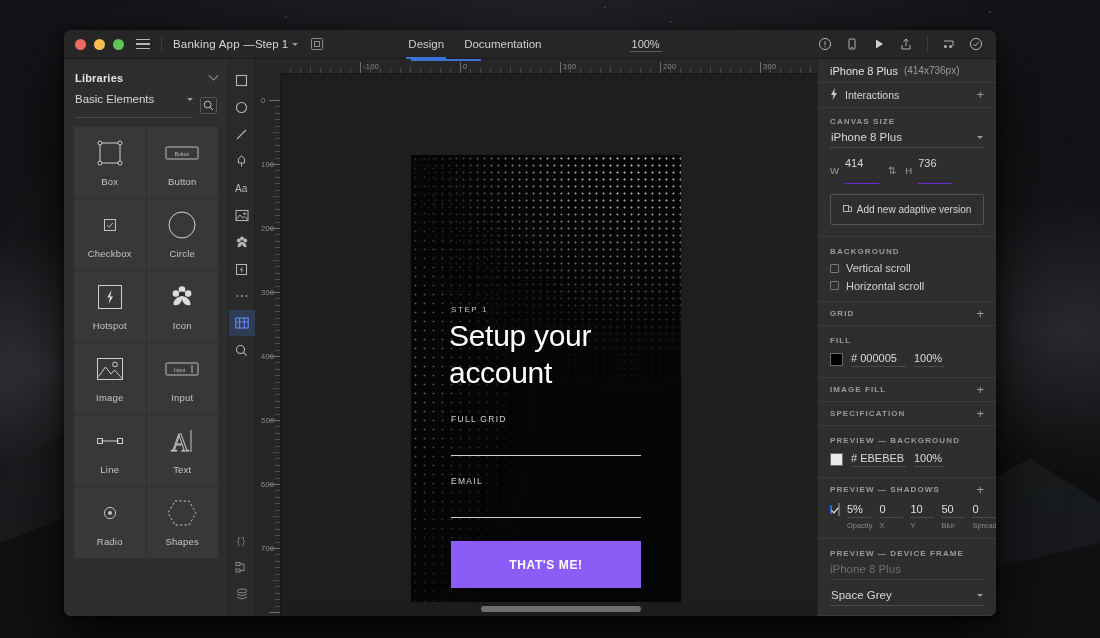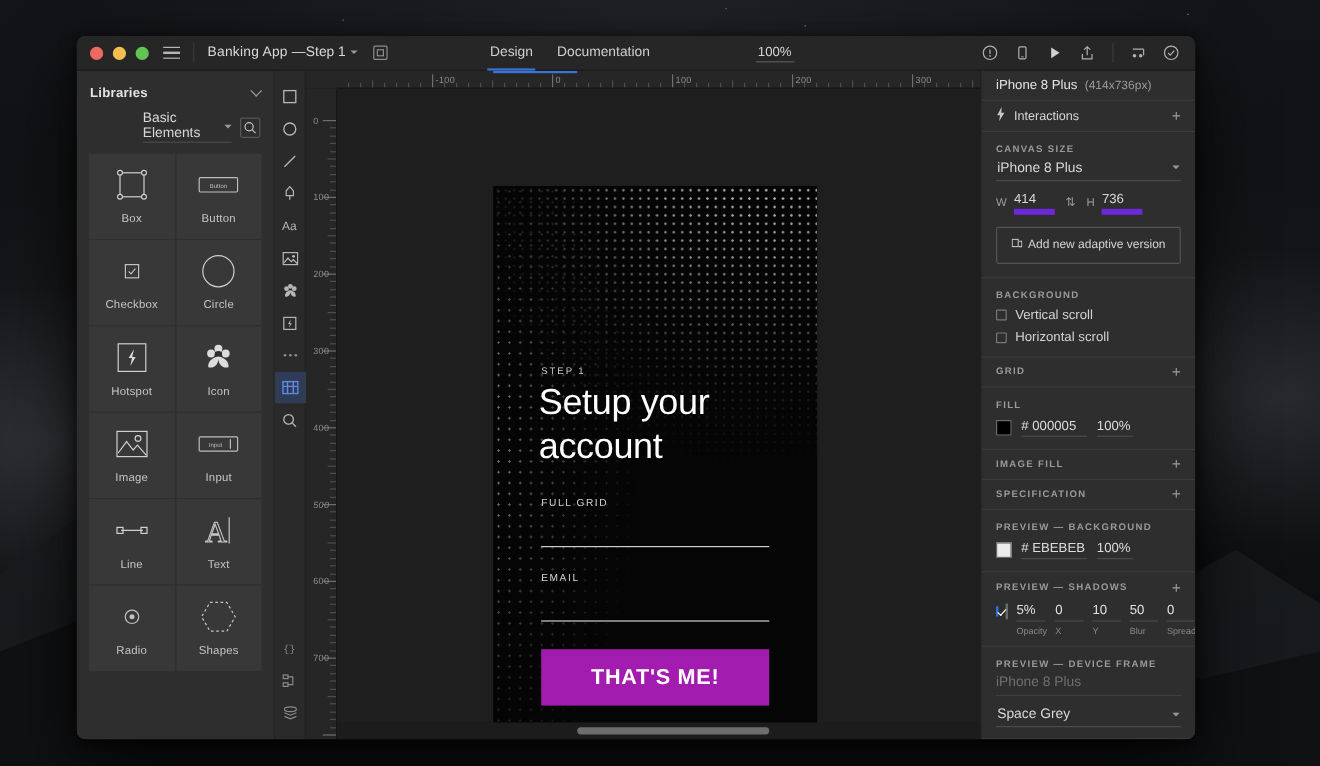--- a/index.html
+++ b/index.html
@@ -124,22 +124,22 @@
   }
   .chev-down {
     width:7px;height:7px;border-right:1.3px solid #9a9a9a;border-bottom:1.3px solid #9a9a9a;
     transform: rotate(45deg) translate(-2px,-2px);
   }
   #lib-search-row {
     display:flex; align-items:center; gap:7px; padding: 3px 11px 9px 11px;
   }
   #lib-select {
     flex:1; display:flex;align-items:center;justify-content:space-between;
-    border-bottom:1px solid #4a4a4a; padding-bottom:1px;
-    font-size:11.5px;color:#d8d8d8;margin-left:44px;
+    border-bottom:1px solid #4a4a4a; padding-bottom:12px;
+    font-size:11.5px;color:#d8d8d8;
   }
   #lib-search-btn {
     width:17px;height:17px;border:1px solid #555; border-radius:2px;
     display:flex;align-items:center;justify-content:center;
   }
   #lib-grid {
     display:grid; grid-template-columns: 1fr 1fr; gap:1px;
     padding: 0 10px; background:transparent;
   }
   .lib-cell {
@@ -232,22 +232,22 @@
     letter-spacing:-.3px;
   }
   .ab-field-label {
     position:absolute; left:40px; font-size:8.5px; color:#d2d2d2; letter-spacing:1.3px;
   }
   .ab-field-line {
     position:absolute; left:40px; right:40px; height:1px; background:#cfcfcf;
   }
   #ab-cta {
     position:absolute; left:40px; right:40px; top:386px; height:47px;
-    background:#a21caf; display:flex;align-items:center;justify-content:center;
-    color:#fff; font-size:18px; font-weight:bold; letter-spacing:.6px;
+    background:#8b5cf6; display:flex;align-items:center;justify-content:center;
+    color:#fff; font-size:12px; font-weight:bold; letter-spacing:.6px;
   }
 
   #hscroll-track{
     position:absolute; left:26px; right:0; bottom:0; height:14px; background:#1c1c1c;
   }
   #hscroll-thumb{
     position:absolute; left:200px; top:4px; height:6px; width:160px;
     background:#6d6d6d; border-radius:3px;
   }
 
@@ -273,21 +273,21 @@
     padding: 10px 12px 5px 12px;
   }
   .ins-pad { padding: 0 12px; }
   .select-line {
     display:flex;align-items:center;justify-content:space-between;
     border-bottom:1px solid #4a4a4a; padding: 0 1px 4px 1px;
     font-size:11.5px; color:#d8d8d8; margin-bottom:9px;
   }
   .dim-row { display:flex; align-items:center; gap:6px; font-size:11px; color:#d8d8d8; margin-bottom:10px;}
   .dim-row .k { color:#9e9e9e; font-size:9.5px; }
-  .dim-row .v { border-bottom:5px solid #6d28d9; min-width:34px; padding-bottom:2px;}
+  .dim-row .v { border-bottom:1px solid #6d28d9; min-width:34px; padding-bottom:14px;}
   .swap-ic { color:#9a9a9a; font-size:10px; margin:0 3px;}
   .btn-outline {
     height:31px; border:1px solid #545454; border-radius:2px;
     display:flex;align-items:center;justify-content:center;gap:5px;
     font-size:10px;color:#d4d4d4; margin: 0 0 11px 0;
   }
   .chk-row { display:flex;align-items:center;gap:7px; font-size:11px;color:#d3d3d3; padding:1px 12px 0 12px; height:16px;}
   .chk { width:9px;height:9px;border:1px solid #787878; border-radius:1px; }
   .chk.on { background:#2b70e0; border-color:#2b70e0; position:relative;}
   .chk.on::after{content:"";position:absolute;left:2px;top:0px;width:3px;height:5.5px;border-right:1.4px solid #fff;border-bottom:1.4px solid #fff;transform:rotate(42deg);}

